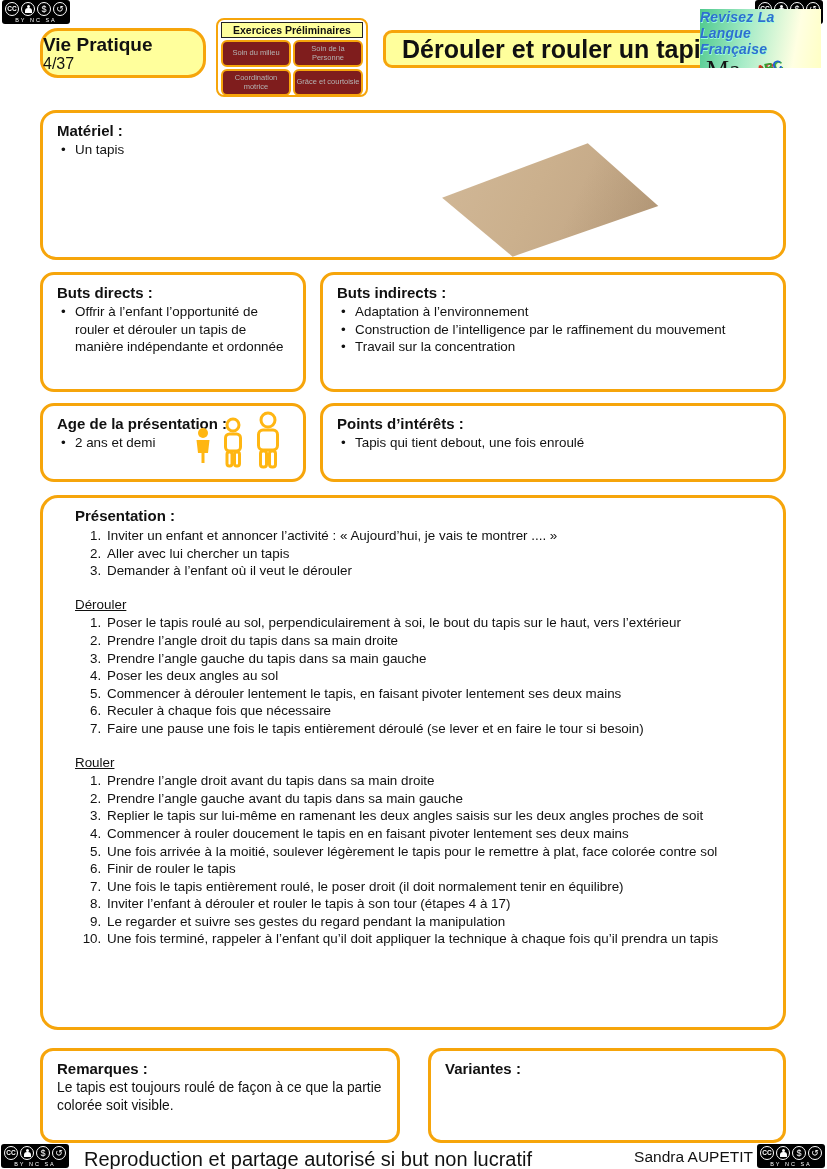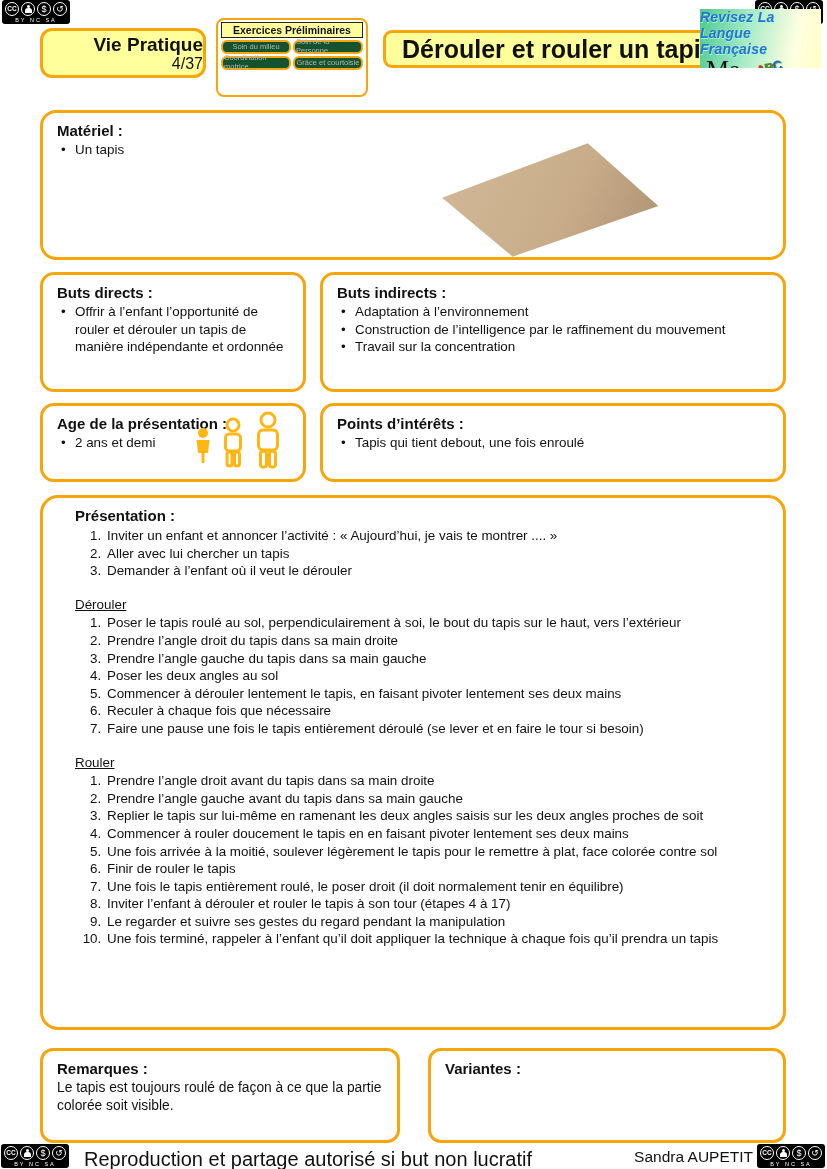--- a/index.html
+++ b/index.html
@@ -20,38 +20,38 @@
   .box{
     position:absolute;background:#fff;border:3px solid var(--gold);border-radius:16px;
   }
   .box-title{font-weight:bold;font-size:15px;margin:9px 14px 2px 14px;}
   ul.bullets{list-style:none;margin:1px 14px 0 18px;}
   ul.bullets li{font-size:13.4px;line-height:17.5px;padding-left:14px;position:relative;}
   ul.bullets li::before{content:"•";position:absolute;left:0;top:0;}
   
   .category-box{
     position:absolute;left:40px;top:28px;width:166px;height:50px;
-    background:var(--yellow);border:3px solid var(--gold);border-radius:12px;
-    display:flex;flex-direction:column;align-items:flex-end;justify-content:center;
+    background:var(--yellow);border:3px solid var(--gold);border-radius:18px;
+    display:flex;flex-direction:column;align-items:flex-start;justify-content:center;
   }
   .category-box .cat-title{font-weight:bold;font-size:19px;line-height:21px;}
   .category-box .cat-num{font-size:16px;line-height:18px;}
   .ex-group{
     position:absolute;left:216px;top:18px;width:152px;height:79px;
     border:2px solid var(--gold);border-radius:8px;background:#fff;padding:2px 3px;
   }
   .ex-title{
     background:var(--yellow);border:1px solid #222;font-size:10.5px;font-weight:bold;
     text-align:center;padding:1px 0;margin-bottom:2px;
   }
   .ex-grid{display:grid;grid-template-columns:1fr 1fr;gap:2px;}
   .ex-cell{
-    border:2px solid var(--gold);border-radius:6px;background:#14532d;height:14px;
+    border:2px solid var(--gold);border-radius:6px;background:#7f1d1d;height:27px;
     color:var(--cellgray);font-size:7.5px;line-height:1.15;
-    display:flex;align-items:center;justify-content:center;padding:1px;
+    display:flex;align-items:center;justify-content:center;text-align:center;padding:1px;
   }
   .title-box{
     position:absolute;left:383px;top:30px;width:403px;height:38px;
     background:var(--yellow);border:3px solid var(--gold);border-radius:9px;
     display:flex;align-items:center;padding-left:16px;
     font-weight:bold;font-size:25px;white-space:nowrap;overflow:hidden;z-index:1;
   }
   
   .cc-badge{
     background:#000;border-radius:3px;padding:2px 3px 1px 3px;display:inline-block;

